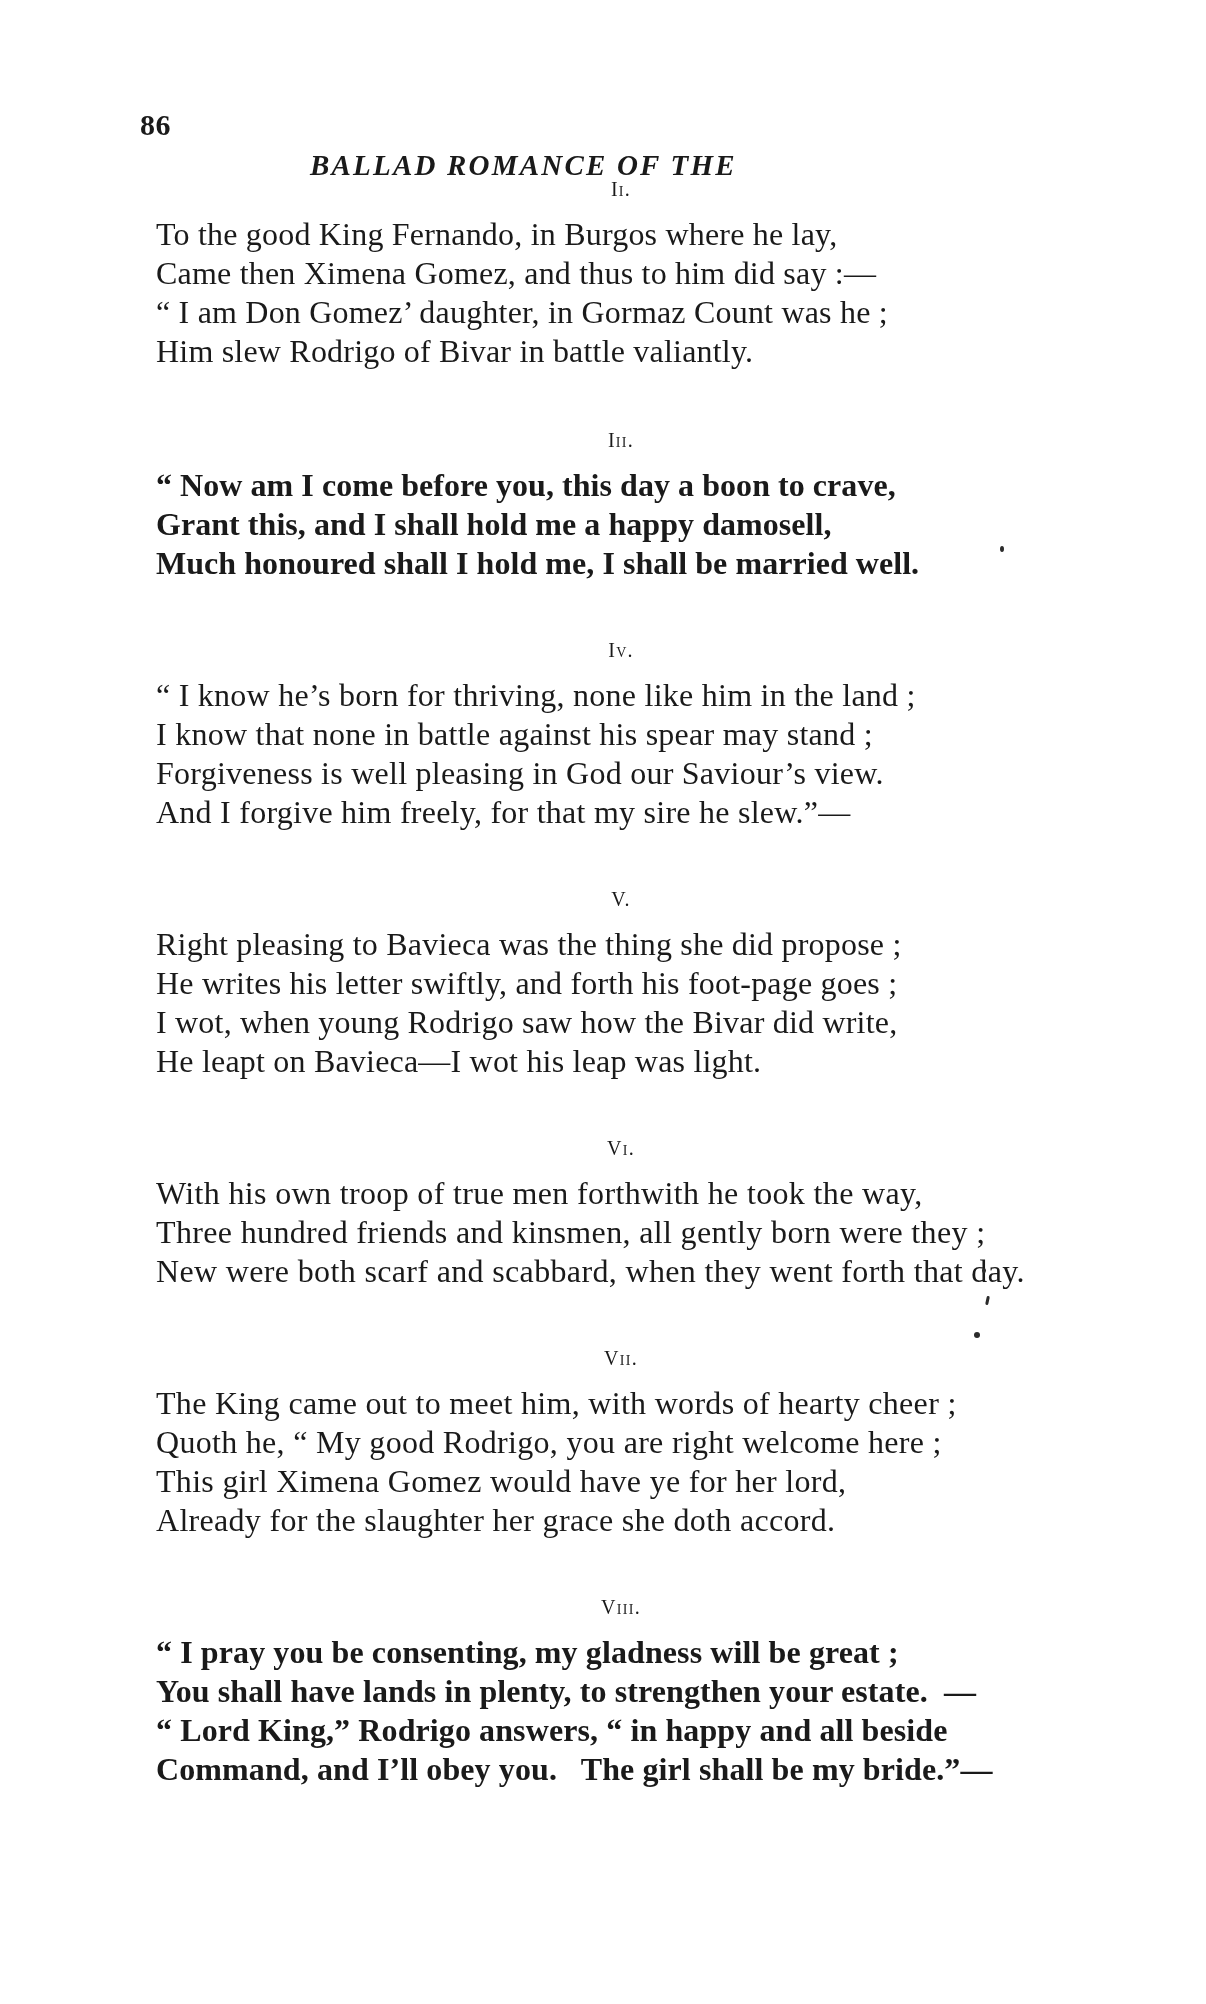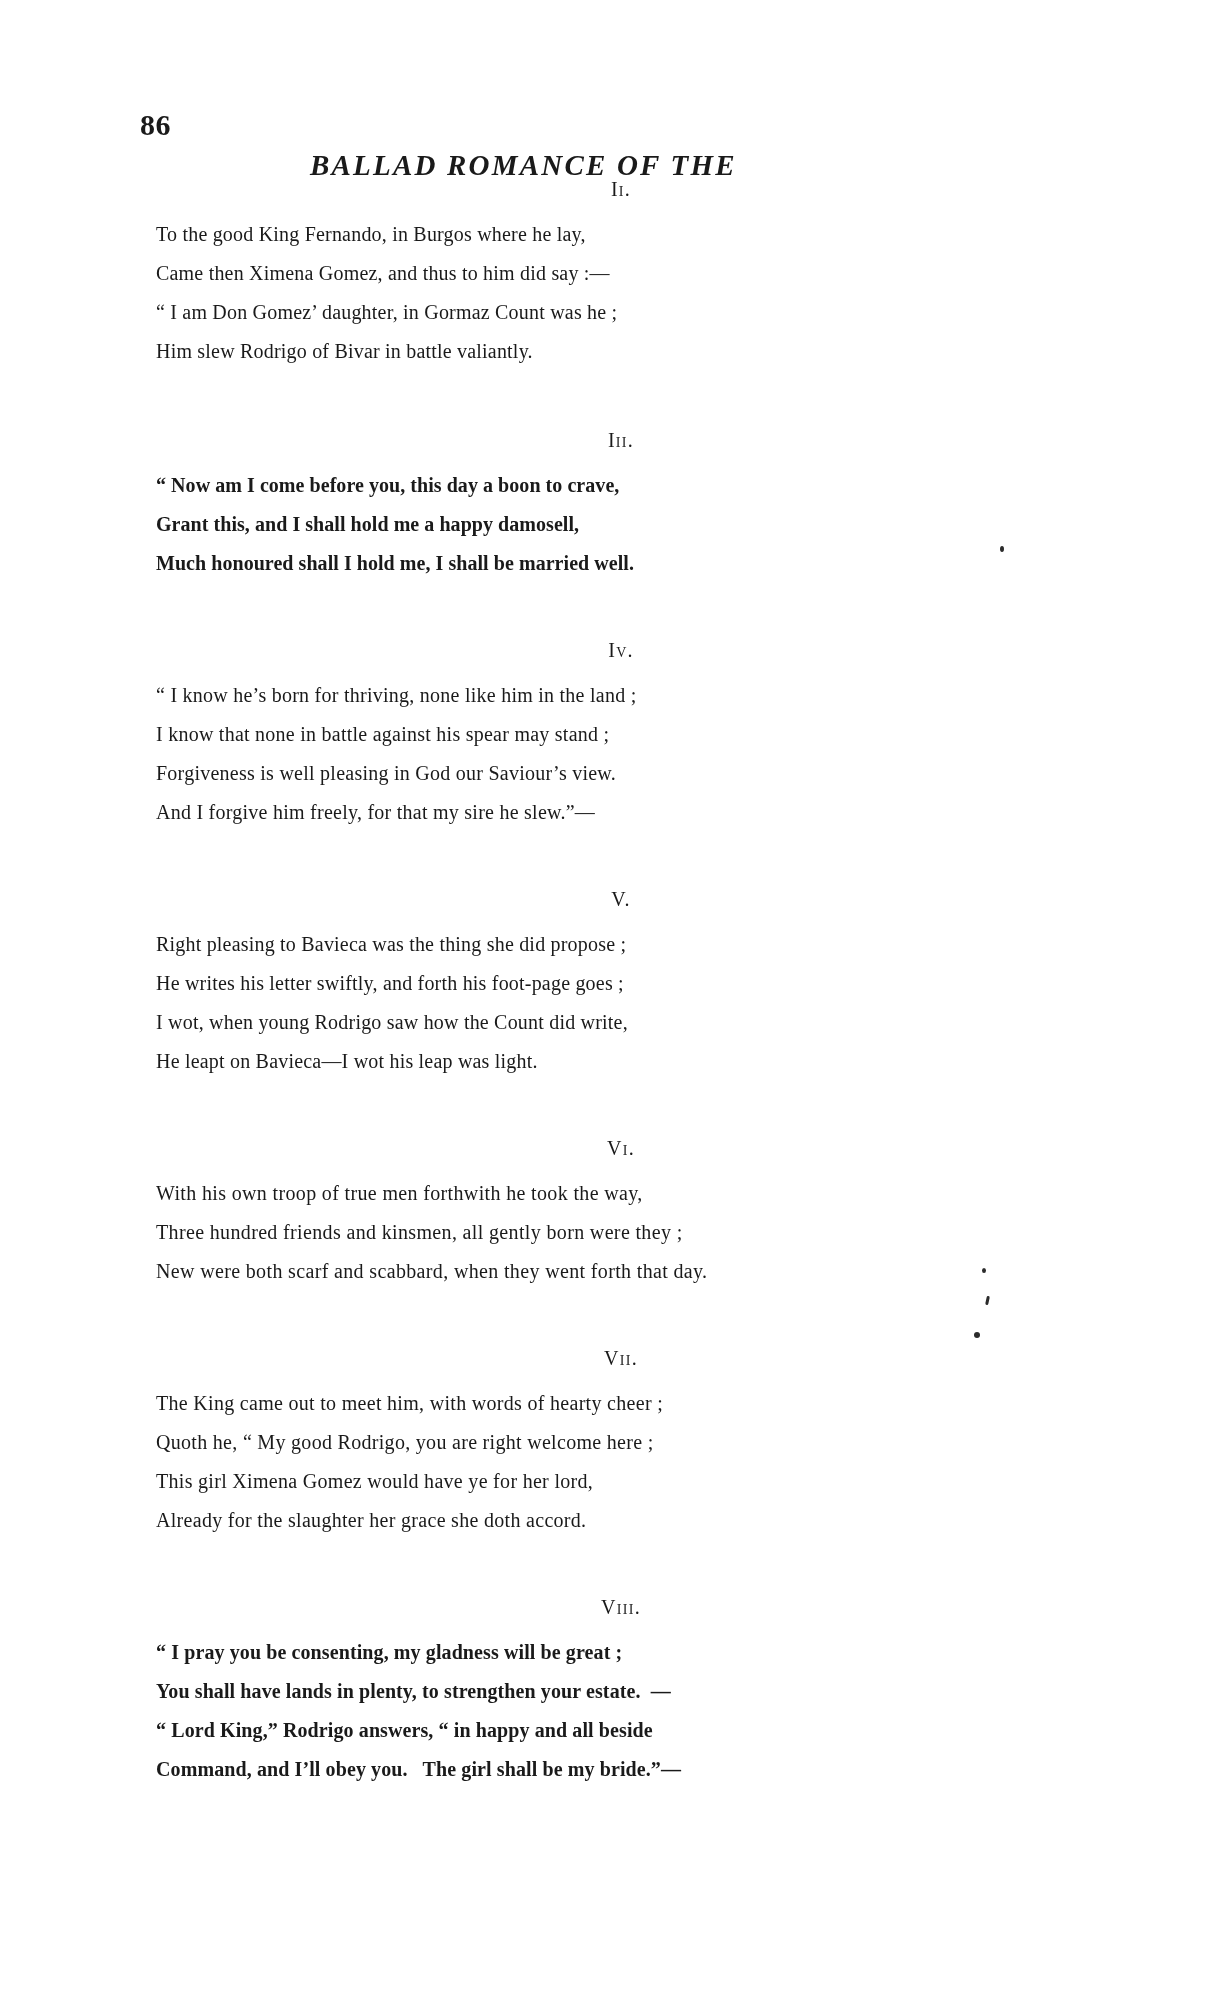--- a/index.html
+++ b/index.html
@@ -61,21 +61,21 @@
   .stanza-number {
     text-align: center;
     font-size: 20px;
     letter-spacing: 1.3px;
     margin-bottom: 14px;
     font-variant: small-caps;
     text-transform: lowercase;
   }
   .stanza-number::first-letter { text-transform: uppercase; }
   .line {
-    font-size: 20px;
+    font-size: 32px;
     line-height: 39px;
     white-space: pre-wrap;
     letter-spacing: 0.15px;
   }
   
   .s2 .line { letter-spacing: 0.2px; }
   .s3 .line { font-weight: bold; letter-spacing: 0.05px; }
   .s4 .line { letter-spacing: 0.25px; }
   .s5 .line { letter-spacing: 0.2px; }
   .s6 .line { letter-spacing: 0.35px; }
@@ -129,21 +129,21 @@
       <div class="line">“ I know he’s born for thriving, none like him in the land ;</div>
       <div class="line">I know that none in battle against his spear may stand ;</div>
       <div class="line">Forgiveness is well pleasing in God our Saviour’s view.</div>
       <div class="line">And I forgive him freely, for that my sire he slew.”—</div>
     </div>
 
     <div class="stanza s5">
       <div class="stanza-number">V.</div>
       <div class="line">Right pleasing to Bavieca was the thing she did propose ;</div>
       <div class="line">He writes his letter swiftly, and forth his foot-page goes ;</div>
-      <div class="line">I wot, when young Rodrigo saw how the Count did write,</div>
+      <div class="line">I wot, when young Rodrigo saw how the Bivar did write,</div>
       <div class="line">He leapt on Bavieca—I wot his leap was light.</div>
     </div>
 
     <div class="stanza s6">
       <div class="stanza-number">VI.</div>
       <div class="line">With his own troop of true men forthwith he took the way,</div>
       <div class="line">Three hundred friends and kinsmen, all gently born were they ;</div>
       <div class="line">New were both scarf and scabbard, when they went forth that day.</div>
     </div>
 

